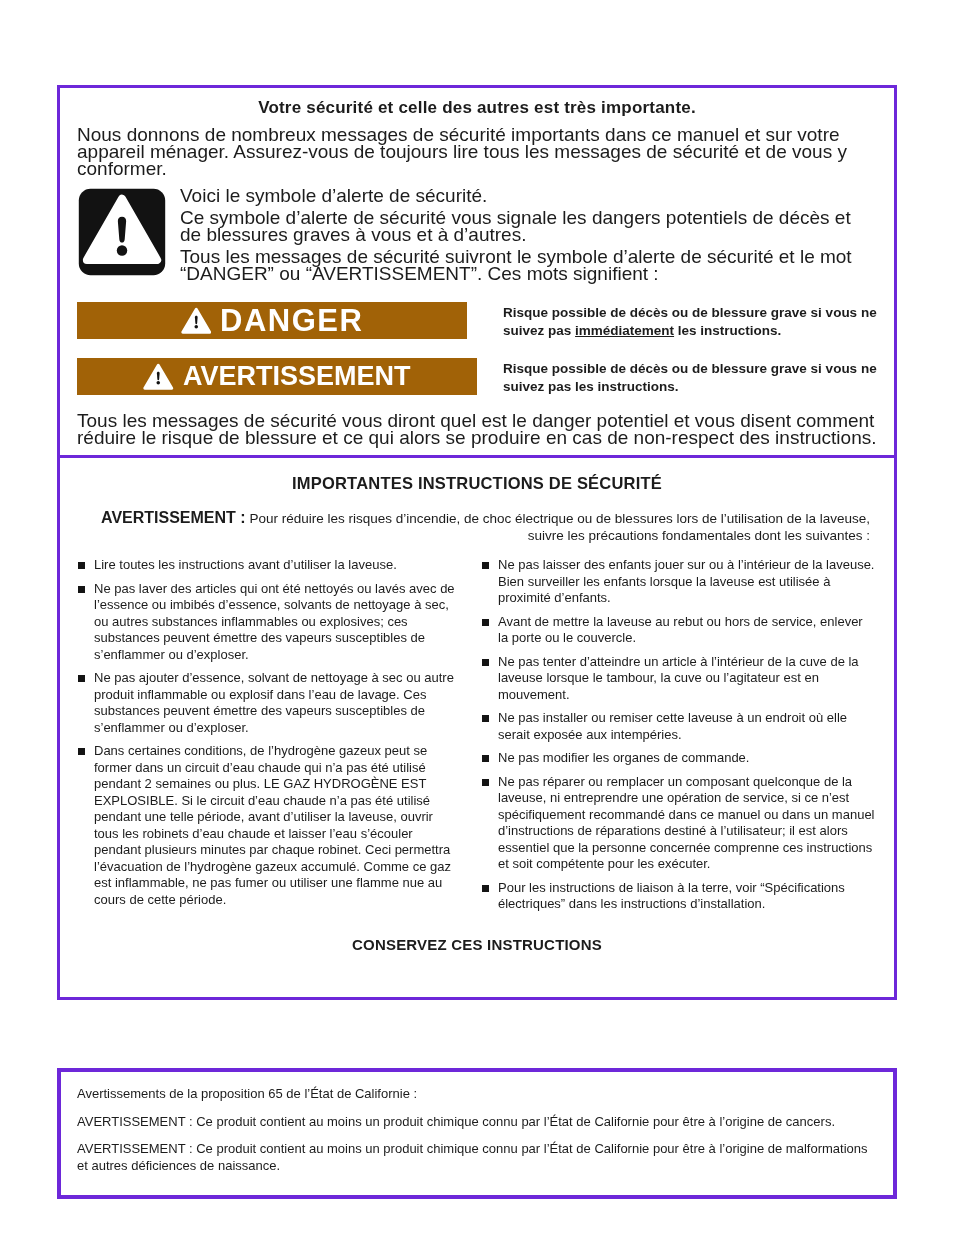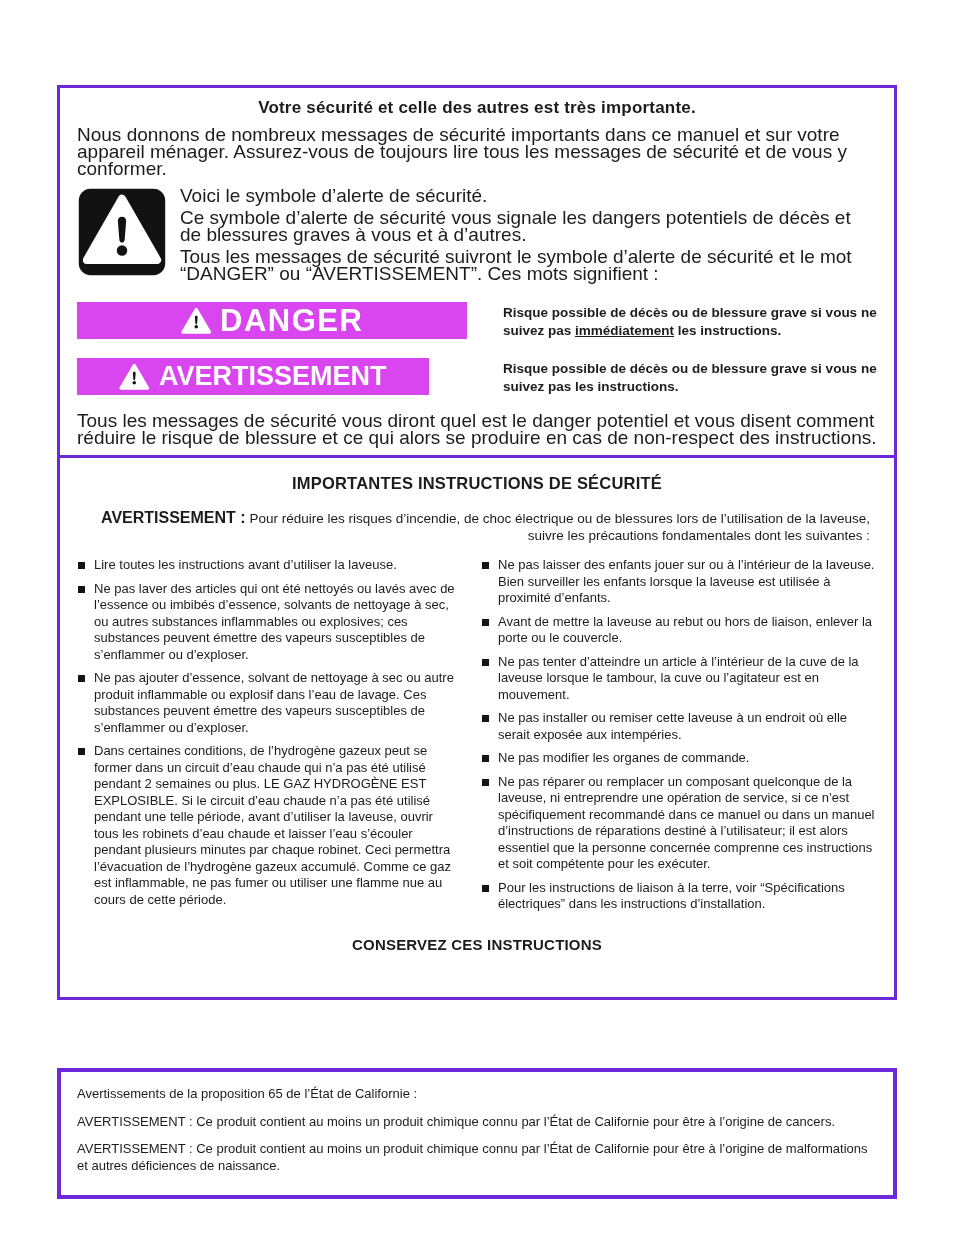--- a/index.html
+++ b/index.html
@@ -23,25 +23,25 @@
 
   .symbol-row { display:flex; gap:13px; margin-top:10px; align-items:flex-start; }
   .alert-symbol { flex:none; width:90px; height:90px; }
   .symbol-lines p { margin-bottom:5px; }
 
   .signal-grid {
     display:grid; grid-template-columns:398px 1fr;
     column-gap:28px; row-gap:19px; margin-top:15px; align-items:flex-start;
   }
   .signal-banner {
-    background:#d946ef; color:#ffffff; height:37px;
+    background:#a16207; color:#ffffff; height:37px;
     display:flex; align-items:center; justify-content:center; gap:9px;
   }
   .banner-danger { width:390px; }
-  .banner-warning { width:352px;justify-content:center; }
+  .banner-warning { width:400px;justify-content:center; }
   .banner-tri { height:27px; width:auto; flex:none; }
   .banner-word { font-weight:bold; line-height:1; }
   .banner-danger .banner-word { font-size:31px; letter-spacing:1.5px; }
   .banner-warning .banner-word { font-size:27px; letter-spacing:0; }
   .signal-desc { font-weight:bold; font-size:13.5px; line-height:17.5px; padding-top:2px; }
   .ul-word { text-decoration:underline; }
 
   .overview-footer { margin-top:17px; }
 
   #important-instructions .center-title { font-size:16.5px; margin:4px 0 16px; }
@@ -129,21 +129,21 @@
           <span>Dans certaines conditions, de l’hydrogène gazeux peut se former dans un circuit d’eau chaude qui n’a pas été utilisé pendant 2 semaines ou plus. LE GAZ HYDROGÈNE EST EXPLOSIBLE. Si le circuit d’eau chaude n’a pas été utilisé pendant une telle période, avant d’utiliser la laveuse, ouvrir tous les robinets d’eau chaude et laisser l’eau s’écouler pendant plusieurs minutes par chaque robinet. Ceci permettra l’évacuation de l’hydrogène gazeux accumulé. Comme ce gaz est inflammable, ne pas fumer ou utiliser une flamme nue au cours de cette période.</span>
         </li>
     </ul>
     <ul class="precautions">
       <li>
           <span class="bullet-sq"></span>
           <span>Ne pas laisser des enfants jouer sur ou à l’intérieur de la laveuse. Bien surveiller les enfants lorsque la laveuse est utilisée à proximité d’enfants.</span>
         </li>
       <li>
           <span class="bullet-sq"></span>
-          <span>Avant de mettre la laveuse au rebut ou hors de liaison, enlever la porte ou le couvercle.</span>
+          <span>Avant de mettre la laveuse au rebut ou hors de service, enlever la porte ou le couvercle.</span>
         </li>
       <li>
           <span class="bullet-sq"></span>
           <span>Ne pas tenter d’atteindre un article à l’intérieur de la cuve de la laveuse lorsque le tambour, la cuve ou l’agitateur est en mouvement.</span>
         </li>
       <li>
           <span class="bullet-sq"></span>
           <span>Ne pas installer ou remiser cette laveuse à un endroit où elle serait exposée aux intempéries.</span>
         </li>
       <li>

